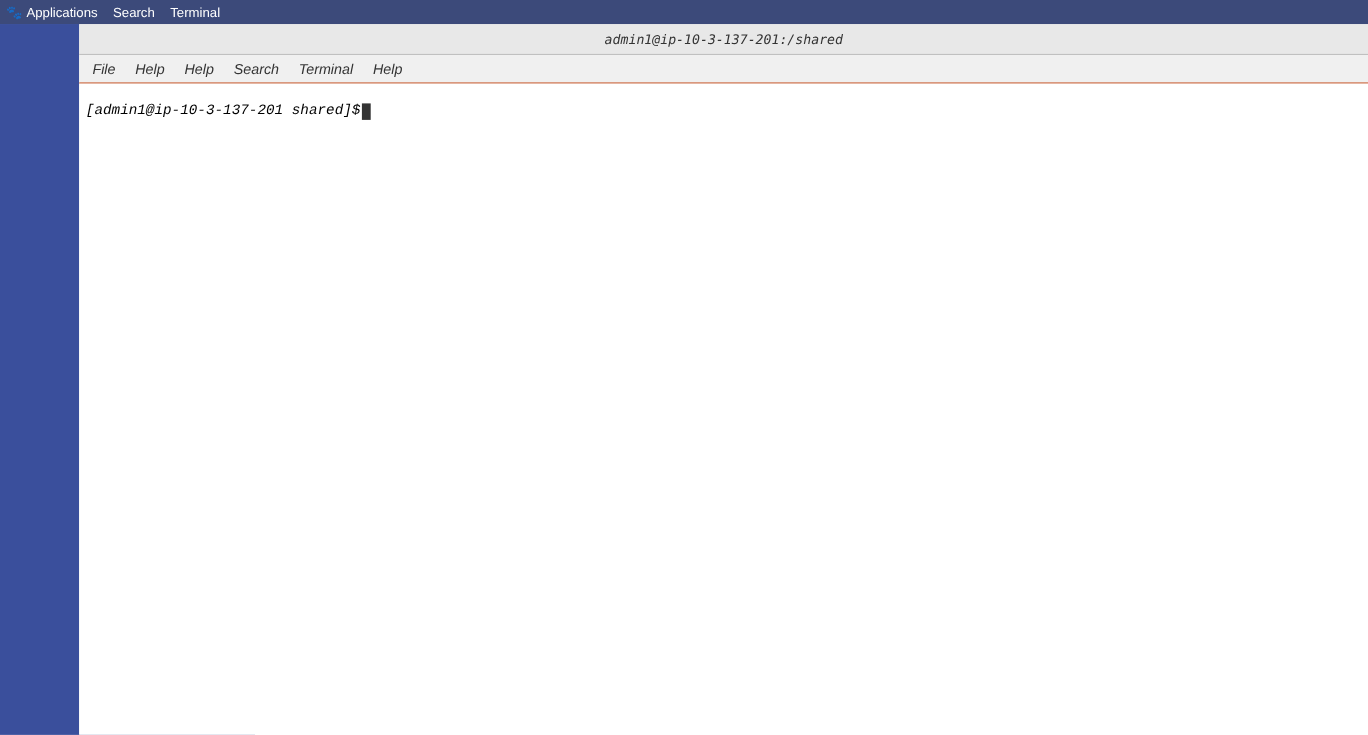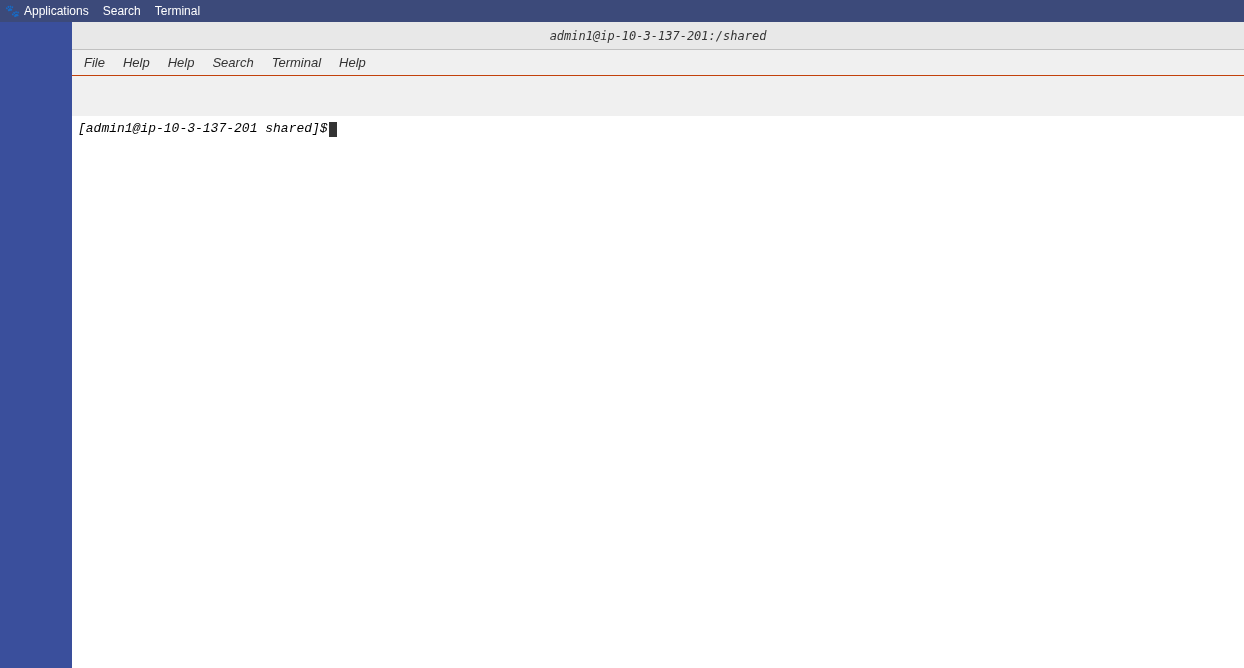--- a/index.html
+++ b/index.html
@@ -96,26 +96,25 @@
       font-size: 13px;
       color: #333;
       cursor: pointer;
       border-radius: 2px;
     }
 
     
     .terminal-content {
       flex: 1;
       background: #ffffff;
-      padding: 4px 6px;
+      padding: 16px 6px;
       font-family: 'Courier New', Courier, monospace;
       font-size: 13px;
       color: #000000;
       position: relative;
-      margin-top: 40px;
     }
 
     .terminal-prompt {
       display: flex;
       align-items: center;
       gap: 0;
       line-height: 1.4;
     }
 
     .cursor {

